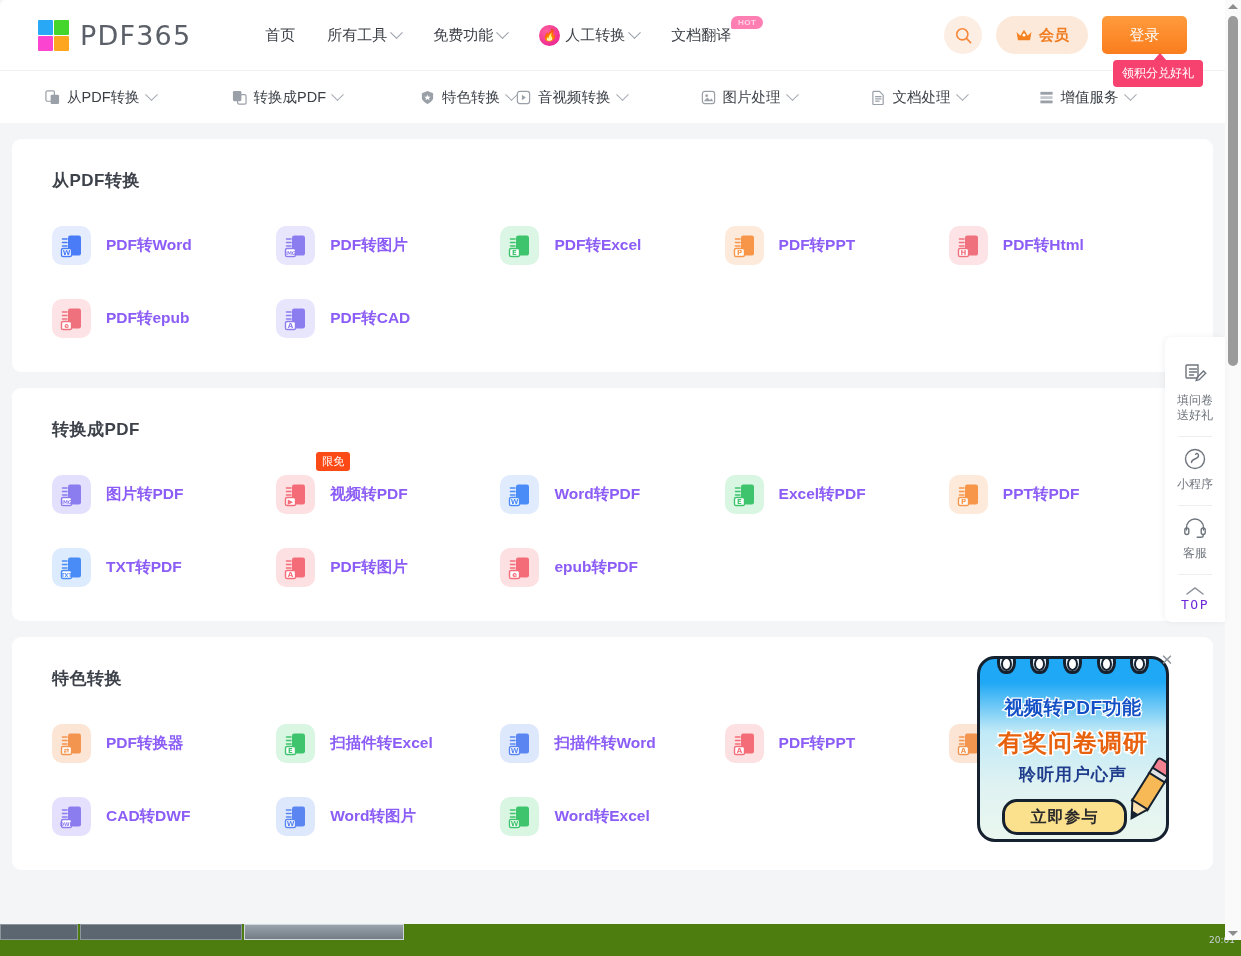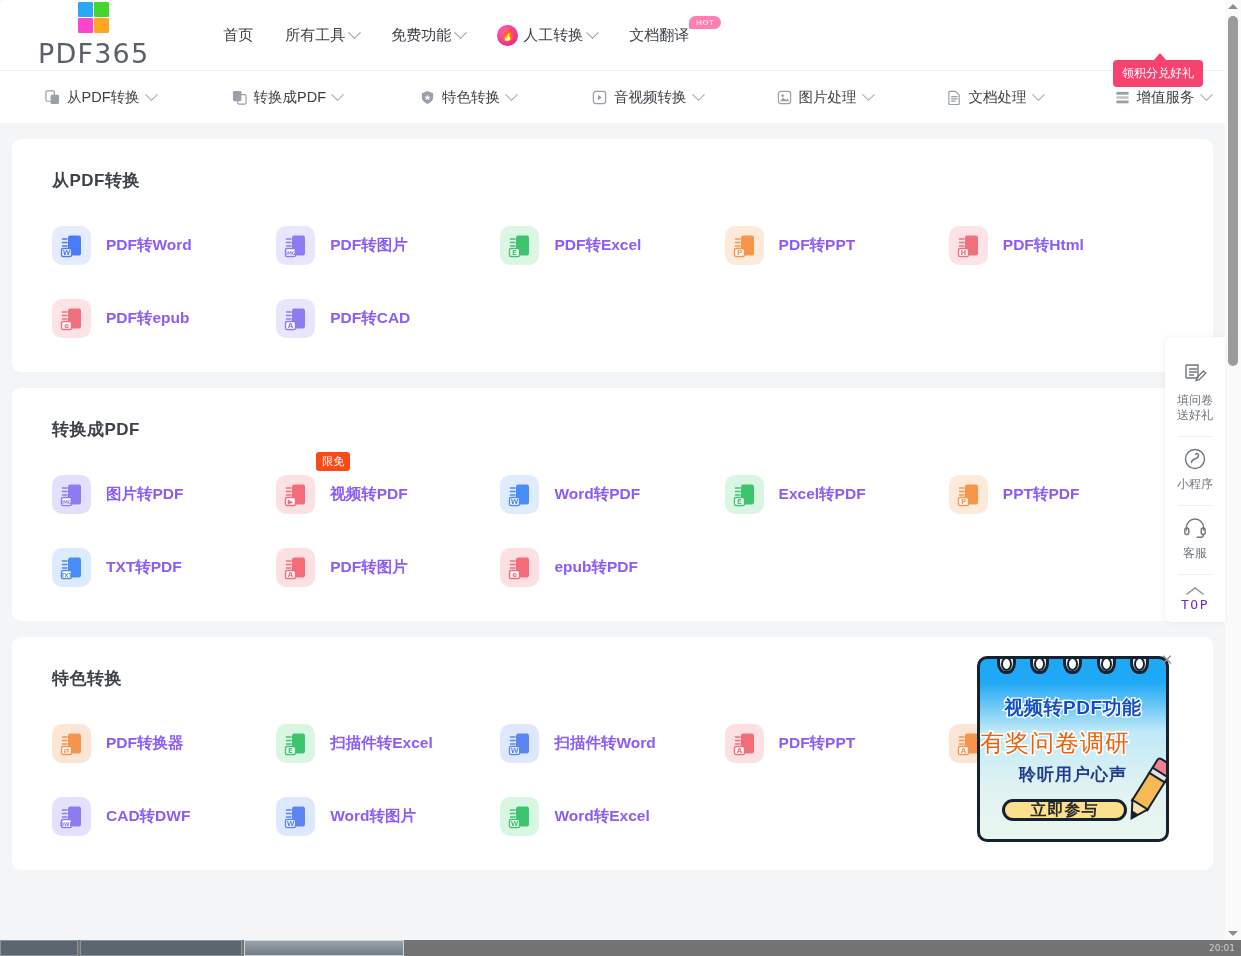--- a/index.html
+++ b/index.html
@@ -11,21 +11,21 @@
   .viewport { position: relative; width: 1241px; height: 956px; overflow: hidden; background:#f4f5f7; }
 
   
   .page { position:absolute; left:0; top:0; width:1225px; height:940px; overflow:hidden; background:#f4f5f7; }
 
   
   .header {
     position:relative; height:70px; background:#ffffff; display:flex; align-items:center;
     padding-left:38px; border-top-left-radius:6px;
   }
-  .logo-wrap { display:flex; align-items:center; gap:5px;flex-direction:column; }
+  .logo-wrap { display:flex; align-items:center; gap:11px; }
   .logo-grid { width:31px; height:31px; display:grid; grid-template-columns:1fr 1fr; grid-template-rows:1fr 1fr; gap:1px; }
   .logo-grid span { display:block; border-radius:1px; }
   .logo-text { font-size:27px; letter-spacing:1.2px; color:#5b6068; font-weight:400; font-family:"DejaVu Sans", sans-serif; }
 
   .nav { display:flex; align-items:center; margin-left:58px; gap:0px; }
   .nav-item {
     position:relative; display:flex; align-items:center; gap:5px;
     font-size:15px; color:#3a3f46; padding:0 16px; height:70px; cursor:pointer; white-space:nowrap;
   }
   .caret { display:inline-block; width:9px; height:9px; border-right:1.4px solid #9aa0a8; border-bottom:1.4px solid #9aa0a8; transform:rotate(45deg) translate(-2px,-2px); }
@@ -94,46 +94,46 @@
   }
   .rail-item { display:flex; flex-direction:column; align-items:center; gap:5px; padding:9px 0 13px 0; cursor:pointer; }
   .rail-label { font-size:12px; color:#6f757d; line-height:15px; text-align:center; }
   .rail-sep { height:1px; background:#eceef0; margin:0 13px; }
   .rail-top { display:flex; flex-direction:column; align-items:center; padding-top:10px; cursor:pointer; }
   .rail-top .tp { font-size:13px; color:#6d28d9; letter-spacing:1.5px; font-family:"DejaVu Sans Mono", monospace; }
 
   
   .popup { position:absolute; left:977px; top:656px; width:192px; z-index:35; }
   .popup-card {
-    position:relative; border:3px solid #15212e; border-radius:10px; overflow:hidden;
+    position:relative; border:3px solid #15212e; border-radius:18px; overflow:hidden;
     background:linear-gradient(180deg,#1fa8f5 0%,#1fa8f5 13%,#bfe9f7 40%,#dff2f2 70%,#eaf7ef 100%);
     height:186px;
   }
   .spiral-row { position:absolute; left:0; top:-13px; width:100%; height:32px; display:flex; justify-content:space-around; align-items:flex-start; z-index:3; padding:0 10px; }
   .spiral { width:19px; height:28px; border:3px solid #15212e; border-radius:50% 50% 45% 45%/ 60% 60% 40% 40%; background:#eaf4fb; box-sizing:border-box; }
   .spiral:after { content:""; display:block; width:7px; height:10px; border:2.5px solid #15212e; border-radius:50%; margin:8px auto 0; background:#fff; }
   .popup-l1 { position:absolute; top:36px; left:0; width:100%; text-align:center; font-size:19px; font-weight:bold; color:#1350c6; -webkit-text-stroke:2.5px #fff; paint-order:stroke fill; letter-spacing:.5px; }
-  .popup-l2 { position:absolute; top:68px; left:0; width:100%; text-align:left; font-size:24px; font-weight:normal; color:#e8620d; -webkit-text-stroke:3px #fff; paint-order:stroke fill; letter-spacing:1px; }
+  .popup-l2 { position:absolute; top:68px; left:0; width:100%; text-align:center; font-size:24px; font-weight:bold; color:#e8620d; -webkit-text-stroke:3px #fff; paint-order:stroke fill; letter-spacing:1px; }
   .popup-l3 { position:absolute; top:104px; left:0; width:100%; text-align:center; font-size:17px; font-weight:bold; color:#1f3d8c; letter-spacing:1px; }
   .popup-btn {
-    position:absolute; left:22px; top:140px; width:125px; height:22px; border-radius:15px;
+    position:absolute; left:22px; top:140px; width:125px; height:36px; border-radius:15px;
     background:#fbe08e; border:3px solid #15212e; display:flex; align-items:center; justify-content:center;
     font-size:16px; font-weight:bold; color:#2a2a2a; letter-spacing:1px; cursor:pointer; z-index:4;
   }
   .pencil { position:absolute; right:-10px; top:96px; width:56px; height:74px; z-index:5; }
   .popup-close { position:absolute; right:-6px; top:-4px; width:16px; height:16px; z-index:10; cursor:pointer; color:#8e9499; font-size:15px; line-height:16px; text-align:center; }
 
   
   .vscroll { position:absolute; right:0; top:0; width:16px; height:940px; background:#fafafa; z-index:20; }
   .vscroll .arrow-up { position:absolute; top:4px; left:3px; width:0; height:0; border-left:5px solid transparent; border-right:5px solid transparent; border-bottom:5px solid #8d8d8d; }
   .vscroll .thumb { position:absolute; top:16px; left:3px; width:10px; height:350px; background:#9b9b9b; border-radius:5px; }
   .vscroll .arrow-down { position:absolute; bottom:4px; left:3px; width:0; height:0; border-left:5px solid transparent; border-right:5px solid transparent; border-top:5px solid #8d8d8d; }
 
   
-  .taskbar { position:absolute; left:0; bottom:0; width:1241px; height:16px; background:#737373; display:flex; align-items:stretch; }
+  .taskbar { position:absolute; left:0; bottom:0; width:1241px; height:32px; background:#4d7c0f; display:flex; align-items:stretch; }
   .tb-win { height:16px; background:#5c6670; border:1px solid #8d959d; margin-right:2px; }
   .tb-win.active { background:linear-gradient(180deg,#9aa3ab,#737d86); border:1px solid #cfd6dc; }
   .tb-clock { margin-left:auto; color:#c9d1d9; font-size:9px; padding-right:6px; align-self:center; font-family:"DejaVu Sans", sans-serif; }
 </style>
 </head>
 <body>
 
 <div class="viewport">
   <div class="page">
 
@@ -164,20 +164,38 @@
           <i class="flame">🔥</i>
           <span>人工转换</span>
           <i class="caret"></i>
         </div>
         <div class="nav-item">
           <span>文档翻译</span>
           <span class="hot-badge">HOT</span>
         </div>
       </div>
 
+      <div class="header-right">
+        <div class="search-btn">
+          <svg width="19" height="19" viewBox="0 0 24 24" fill="none" stroke="#f5873a" stroke-width="2">
+            <circle cx="10.5" cy="10.5" r="7"></circle>
+              <line x1="16" y1="16" x2="21" y2="21" stroke-linecap="round"></line>
+          </svg>
+        </div>
+        <div class="vip-btn">
+          <svg class="crown" viewBox="0 0 24 18">
+            <path d="M2 5 L7 10 L12 2 L17 10 L22 5 L20 16 L4 16 Z" fill="#f58220"></path>
+            <circle cx="12" cy="9" r="2" fill="#fff"></circle>
+          </svg>
+          <span>会员</span>
+        </div>
+        <div class="login-btn">
+          <span>登录</span>
+        </div>
+      </div>
       <div class="tooltip">领积分兑好礼</div>
     </div>
 
     <div class="subnav">
       <div class="subnav-item" style="margin-left:5px;">
         <svg class="sn-icon" viewBox="0 0 16 16">
           <rect x="1" y="1" width="9" height="11" rx="1.5" fill="none" stroke="#9aa0a8" stroke-width="1.3"></rect>
           <rect x="6" y="5" width="9" height="10" rx="1.5" fill="#9aa0a8"></rect>
         </svg>
         <span>从PDF转换</span>
@@ -192,21 +210,21 @@
         <i class="sc"></i>
       </div>
       <div class="subnav-item" style="margin-left:78px;">
         <svg class="sn-icon" viewBox="0 0 16 16">
           <path d="M8 1 L14 3.5 V8.5 C14 12 8 15 8 15 C8 15 2 12 2 8.5 V3.5 Z" fill="#9aa0a8"></path>
           <path d="M8 5 l1 2.2 h2.3 l-1.8 1.5 .7 2.3 L8 9.6 l-2.2 1.4 .7-2.3 L4.7 7.2 H7 Z" fill="#fff"></path>
         </svg>
         <span>特色转换</span>
         <i class="sc"></i>
       </div>
-      <div class="subnav-item" style="margin-left:76px;">
+      <div class="subnav-item" style="">
         <svg class="sn-icon" viewBox="0 0 16 16">
           <rect x="1.5" y="1.5" width="13" height="13" rx="2.5" fill="none" stroke="#9aa0a8" stroke-width="1.3"></rect>
           <path d="M6.3 5 L10.5 8 L6.3 11 Z" fill="#9aa0a8"></path>
         </svg>
         <span>音视频转换</span>
         <i class="sc"></i>
       </div>
       <div class="subnav-item" style="margin-left:74px;">
         <svg class="sn-icon" viewBox="0 0 16 16">
           <rect x="1.5" y="1.5" width="13" height="13" rx="2.5" fill="none" stroke="#9aa0a8" stroke-width="1.3"></rect>

